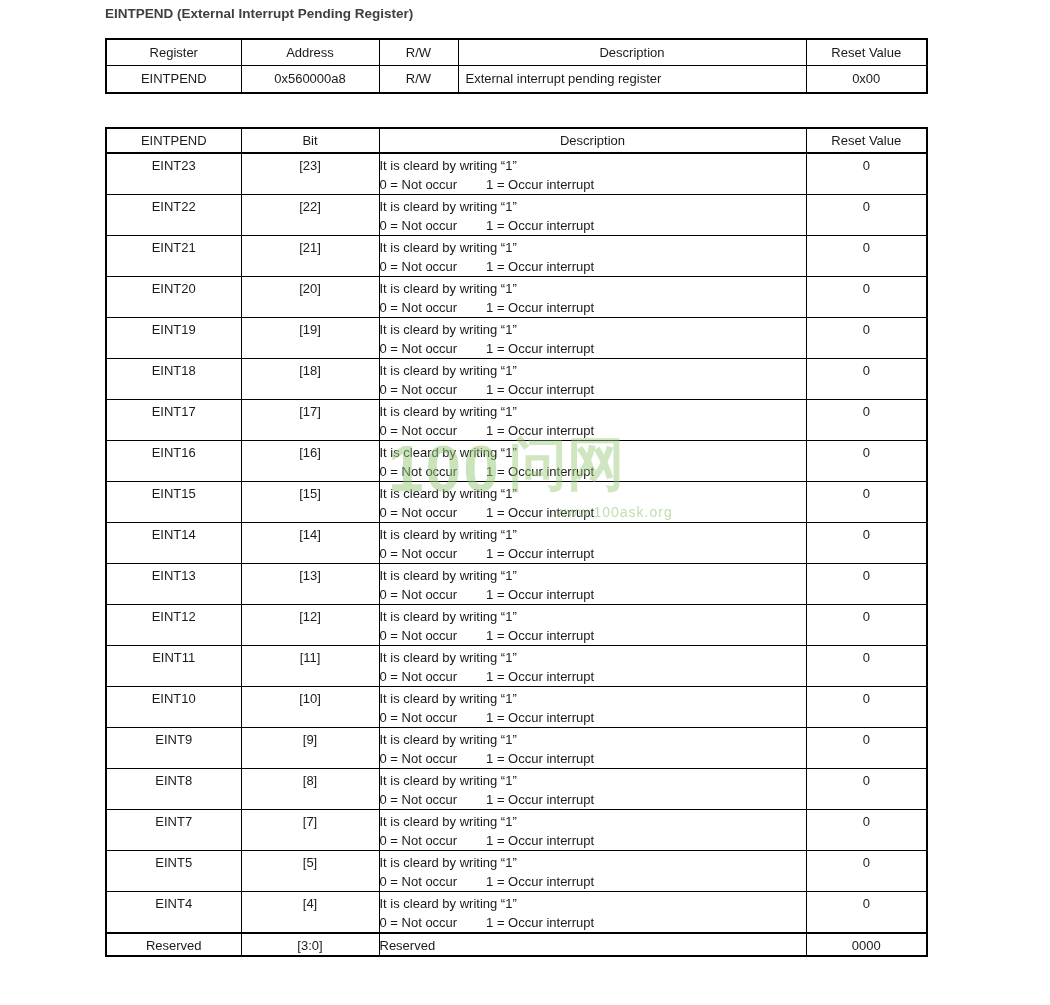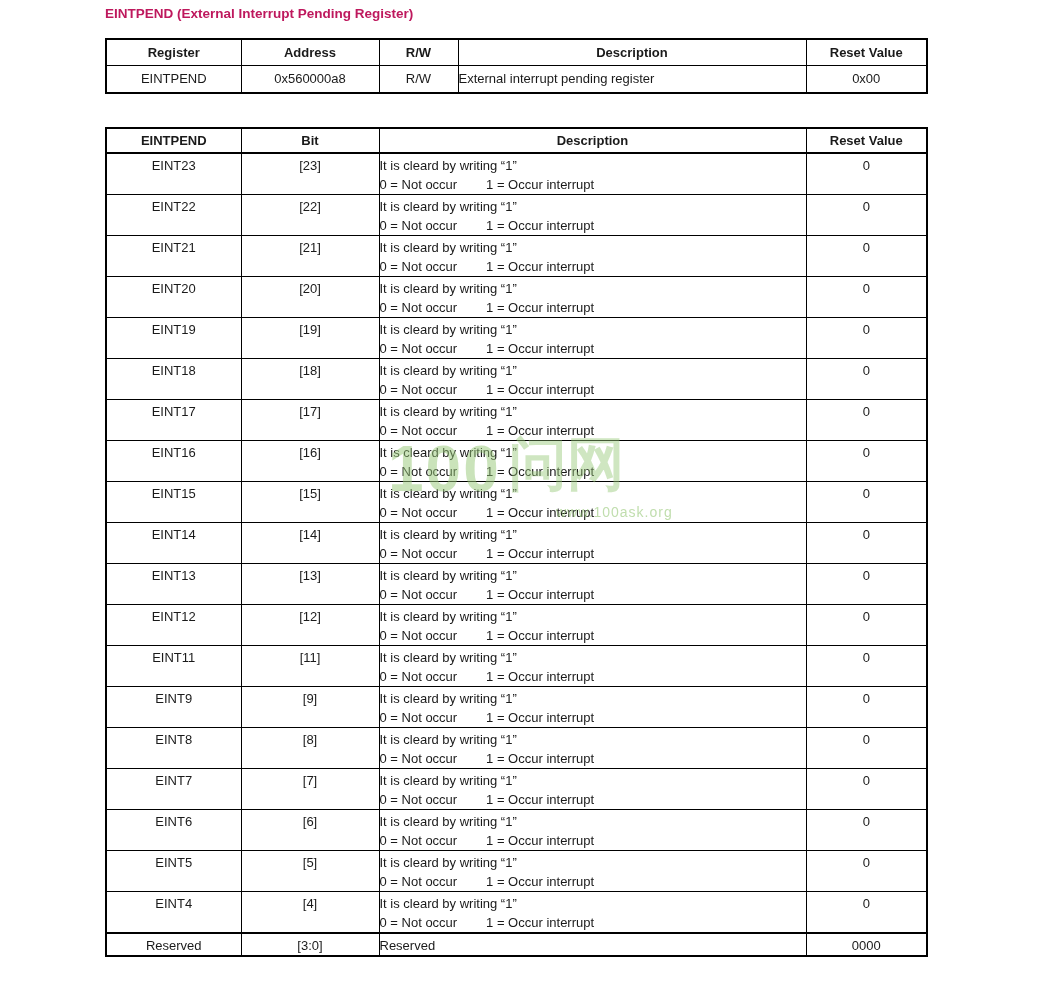--- a/index.html
+++ b/index.html
@@ -12,40 +12,40 @@
     color: #1a1a1a;
     position: relative;
     overflow: hidden;
   }
   .content { position: absolute; left: 105px; top: 0; width: 821px; }
   .doc-title {
     font-size: 13.5px;
     font-weight: bold;
     margin: 4px 0 12px 0;
     line-height: 19px;
-    color: #be185d;
+    color: #404040;
   }
   table.tbl {
     border-collapse: collapse;
     table-layout: fixed;
     width: 821px;
     border: 2px solid #000;
   }
   .tbl th, .tbl td {
     border: 1px solid #000;
     font-size: 13px;
     padding: 0;
     overflow: hidden;
   }
-  .tbl th { font-weight: bold; text-align: center; }
+  .tbl th { font-weight: normal; text-align: center; }
   
   .summary { margin-top: 15px; }
   .summary th { height: 26px; }
   .summary td { height: 28px; text-align: center; }
-  .summary td.c-desc { text-align: left; }
+  .summary td.c-desc { text-align: left; padding-left: 7px; }
   
   .bits { margin-top: 33px; }
   .bits thead th { height: 25px; border-bottom: 2px solid #000; }
   .bits tbody td {
     height: 41px;
     vertical-align: top;
     padding-top: 2px;
     text-align: center;
     line-height: 19px;
   }
@@ -246,49 +246,49 @@
         <tr>
           <td class="c-name">EINT11</td>
           <td class="c-bit">[11]</td>
           <td class="c-desc">
             <div class="desc-line">It is cleard by writing “1”</div>
             <div class="desc-line">0 = Not occur        1 = Occur interrupt</div>
           </td>
           <td class="c-reset">0</td>
         </tr>
         <tr>
+          <td class="c-name">EINT10</td>
+          <td class="c-bit">[10]</td>
+          <td class="c-desc">
+            <div class="desc-line">It is cleard by writing “1”</div>
+            <div class="desc-line">0 = Not occur        1 = Occur interrupt</div>
+          </td>
+          <td class="c-reset">0</td>
+        </tr>
+        <tr>
           <td class="c-name">EINT9</td>
           <td class="c-bit">[9]</td>
           <td class="c-desc">
             <div class="desc-line">It is cleard by writing “1”</div>
             <div class="desc-line">0 = Not occur        1 = Occur interrupt</div>
           </td>
           <td class="c-reset">0</td>
         </tr>
         <tr>
           <td class="c-name">EINT8</td>
           <td class="c-bit">[8]</td>
           <td class="c-desc">
             <div class="desc-line">It is cleard by writing “1”</div>
             <div class="desc-line">0 = Not occur        1 = Occur interrupt</div>
           </td>
           <td class="c-reset">0</td>
         </tr>
         <tr>
           <td class="c-name">EINT7</td>
           <td class="c-bit">[7]</td>
-          <td class="c-desc">
-            <div class="desc-line">It is cleard by writing “1”</div>
-            <div class="desc-line">0 = Not occur        1 = Occur interrupt</div>
-          </td>
-          <td class="c-reset">0</td>
-        </tr>
-        <tr>
-          <td class="c-name">EINT6</td>
-          <td class="c-bit">[6]</td>
           <td class="c-desc">
             <div class="desc-line">It is cleard by writing “1”</div>
             <div class="desc-line">0 = Not occur        1 = Occur interrupt</div>
           </td>
           <td class="c-reset">0</td>
         </tr>
         <tr>
           <td class="c-name">EINT5</td>
           <td class="c-bit">[5]</td>
           <td class="c-desc">

